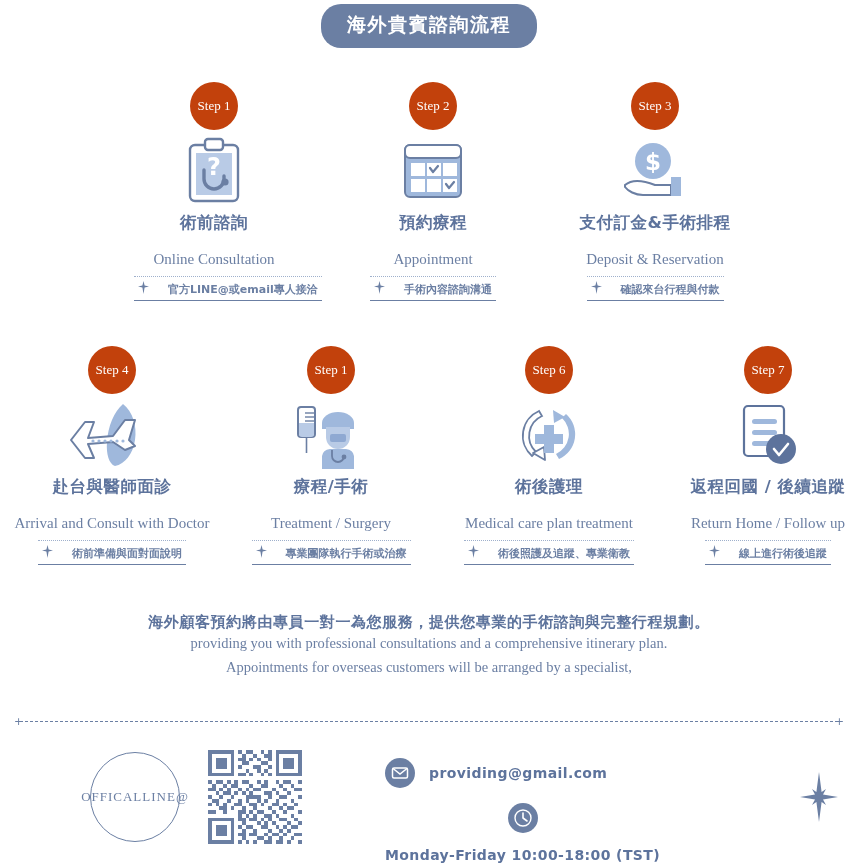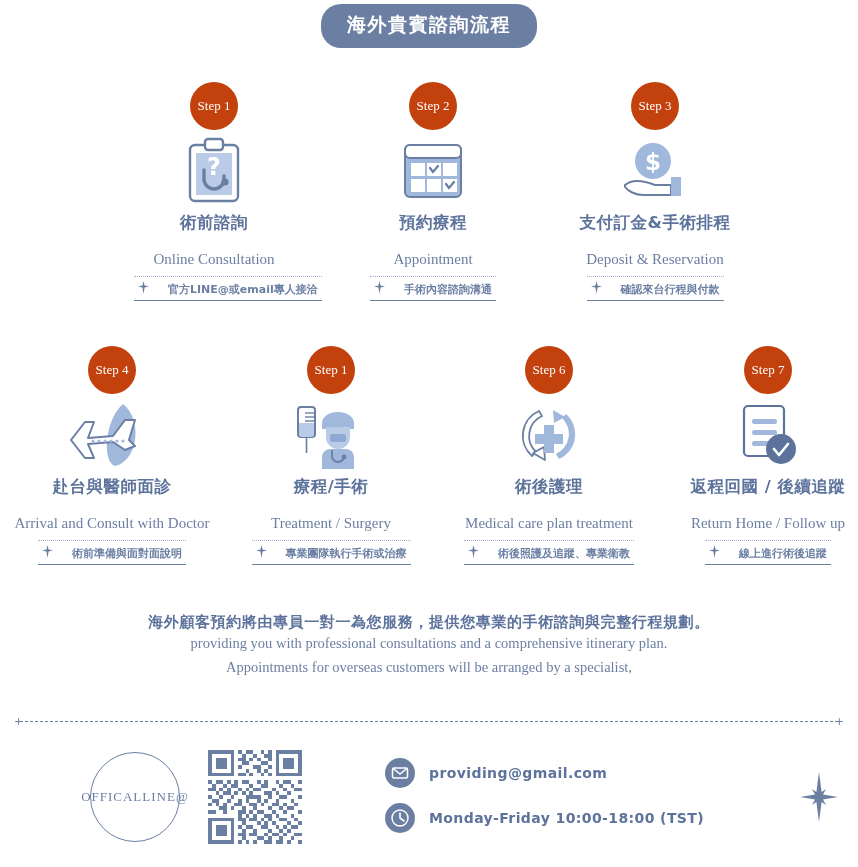--- a/index.html
+++ b/index.html
@@ -478,21 +478,21 @@
   <div class="contact-row" style="left:385px;top:758px;">
     <span class="c-icon">
       <svg width="18" height="18" viewBox="0 0 18 18">
         <rect x="1.5" y="4" width="15" height="10" rx="1.5" fill="none" stroke="#fff" stroke-width="1.5"></rect>
         <path d="M2 4.5 L9 10 L16 4.5" fill="none" stroke="#fff" stroke-width="1.5"></path>
       </svg>
     </span>
     <span class="c-text">providing@gmail.com</span>
   </div>
 
-  <div class="contact-row" style="left:385px;top:803px;">
+  <div class="contact-row" style="left:385px;top:803px;flex-direction:column;">
     <span class="c-icon">
       <svg width="20" height="20" viewBox="0 0 20 20">
         <circle cx="10" cy="10" r="8" fill="none" stroke="#fff" stroke-width="1.4"></circle>
         <path d="M10 5 v5 l4 3" fill="none" stroke="#fff" stroke-width="1.6" stroke-linecap="round" stroke-linejoin="round"></path>
       </svg>
     </span>
     <span class="c-text">Monday-Friday 10:00-18:00 (TST)</span>
   </div>
 
   <div class="star" style="left:800px;top:772px;">

